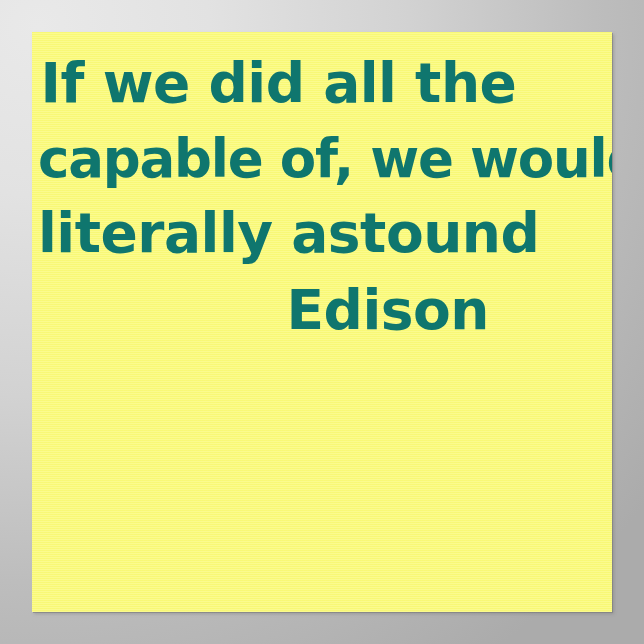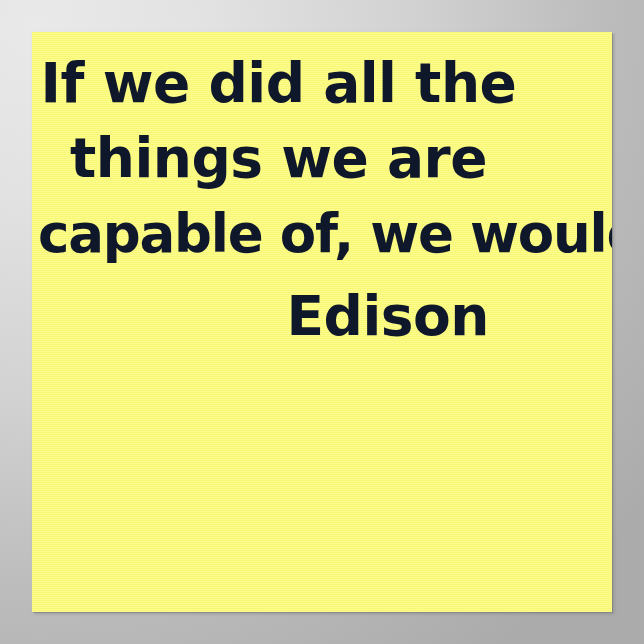--- a/index.html
+++ b/index.html
@@ -60,21 +60,21 @@
 
   
   #quote-block {
     position: absolute;
     left: 0;
     top: 0;
     width: 493px;
     padding: 14px 6px 0 6px;
     box-sizing: border-box;
     text-align: center;
-    color: #0f172a;
+    color: #0f766e;
     font-family: "DejaVu Sans", sans-serif;
     font-weight: bold;
     font-size: 55px;
     line-height: 75px;
     letter-spacing: -0.5px;
     -webkit-font-smoothing: antialiased;
   }
 
   .quote-line {
     display: block;
@@ -85,34 +85,34 @@
   .quote-line.wide {
     font-size: 53px;
     letter-spacing: -1.2px;
   }
 
   #attribution-line {
     display: block;
     text-align: right;
     padding-right: 30px;
     white-space: nowrap;
-    margin-top: 8px;
+    margin-top: 2px;
   }
 </style>
 </head>
 <body>
 
 <div id="poster-canvas">
 
   <div id="poster-sheet">
 
     <div id="paper-texture"></div>
 
     <div id="quote-block">
       <span class="quote-line">If we did all the</span>
-      <span class="quote-line">things we are</span>
       <span class="quote-line wide">capable of, we would</span>
+      <span class="quote-line">literally astound</span>
       <span id="attribution-line">Edison</span>
     </div>
 
   </div>
 
 </div>
 
 </body></html>

